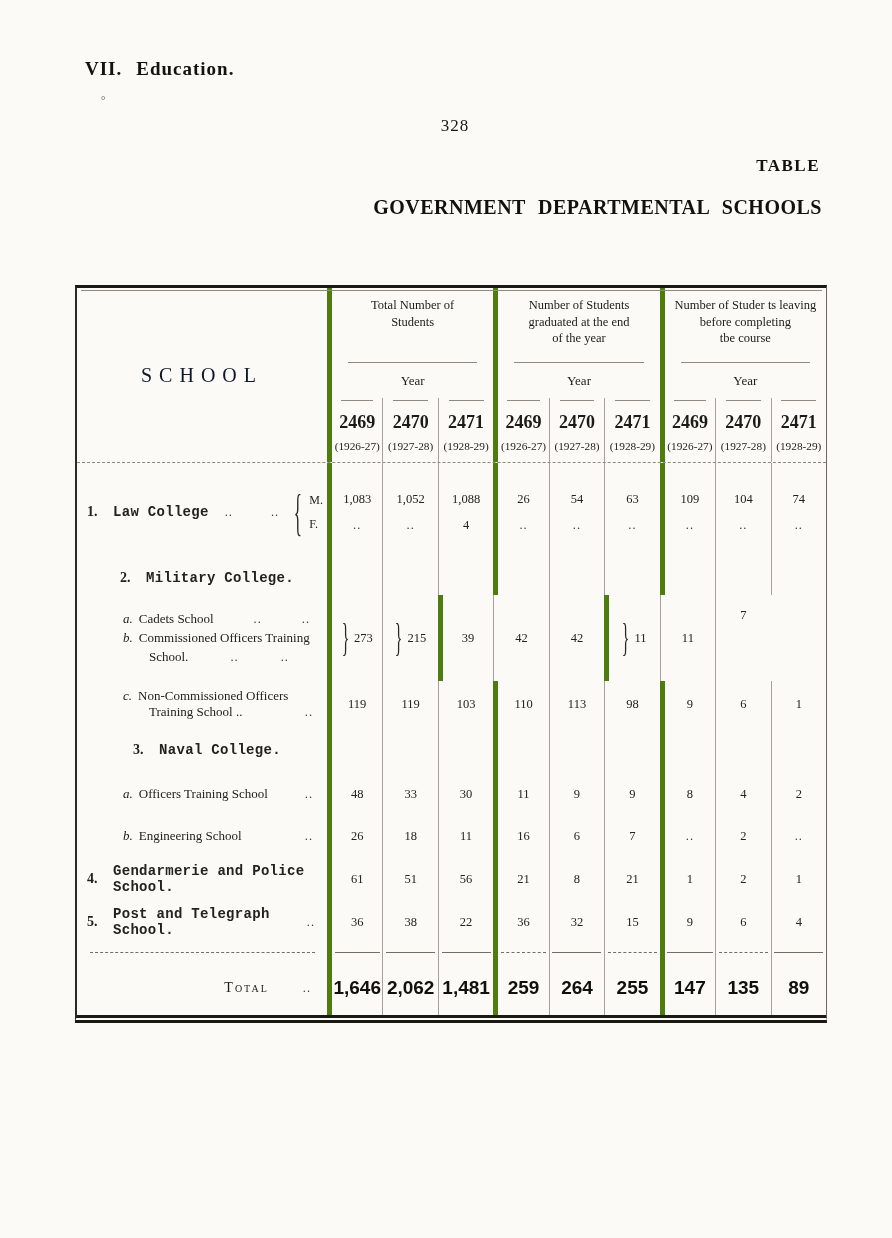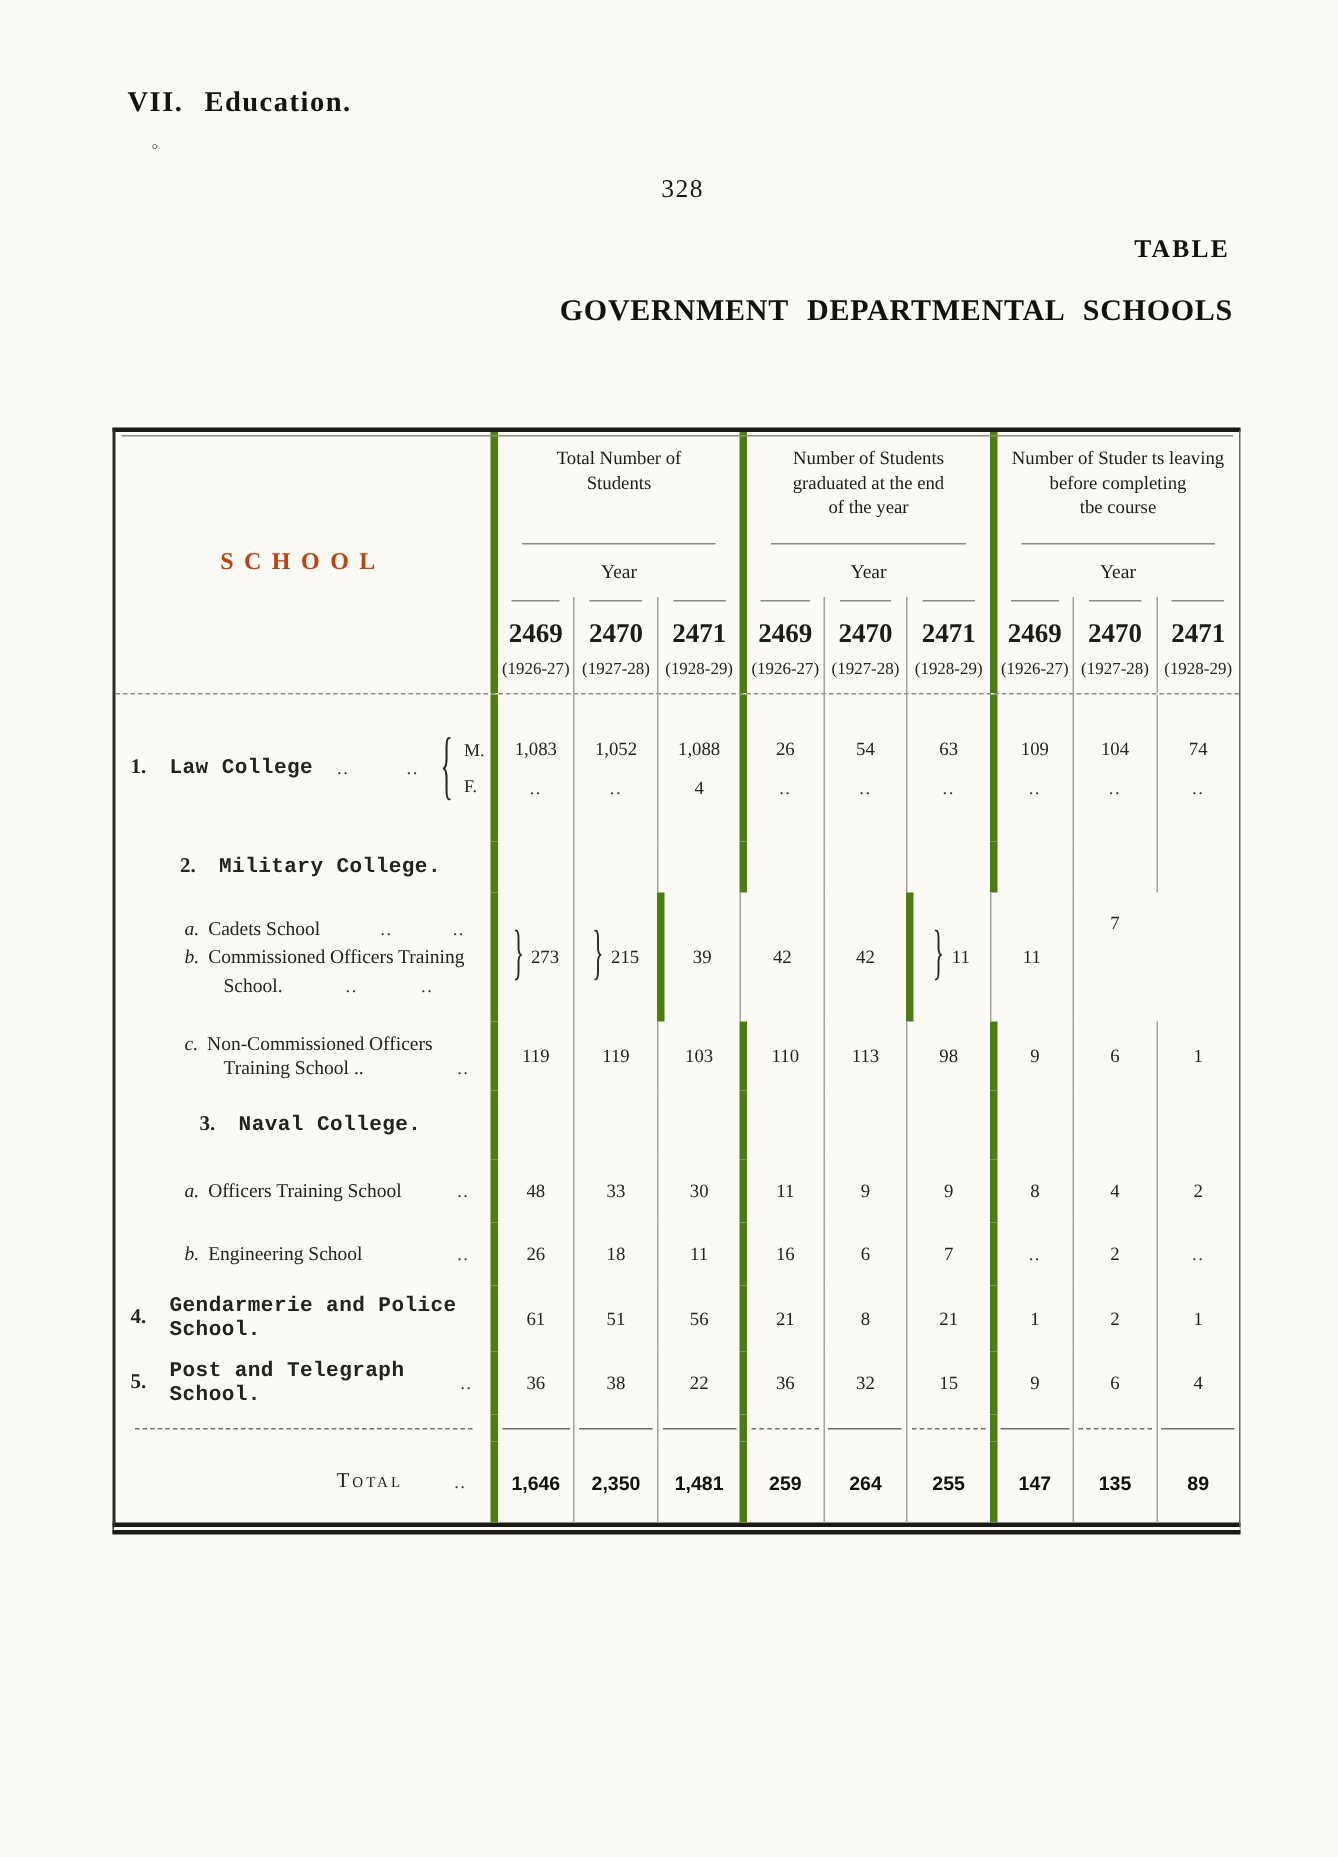--- a/index.html
+++ b/index.html
@@ -50,21 +50,21 @@
   }
   .grid { display:grid; grid-template-columns:250px repeat(9,1fr); }
   .bd { border-left:5px solid #4d7c0f; }
   .bl { border-left:1px solid #a5a196; }
 
   
   .thead { grid-template-rows:72px 38px 64px; border-bottom:1px dashed #8d8a7e; }
   .school-hcell {
     grid-column:1; grid-row:1/4;
     display:flex; align-items:center; justify-content:center;
-    font-size:16px; letter-spacing:7px; color:#c2410c;font-weight:bold;
+    font-size:20px; letter-spacing:7px; color:#0f172a;
   }
   .ghead {
     grid-row:1; text-align:center; padding-top:9px;
     font-size:12.5px; line-height:1.32; white-space:pre-line; color:#1c1b16;
   }
   .g1 { grid-column:2/5; } .g2 { grid-column:5/8; } .g3 { grid-column:8/11; }
   .ycell { grid-row:2; display:flex; flex-direction:column; }
   .prule { height:0; border-top:1px solid #8d8a7e; width:80%; margin:2px auto 0; }
   .prule.short { width:64%; }
   .ylab { flex:1; display:flex; align-items:center; justify-content:center; font-size:13px; color:#1c1b16; }
@@ -122,21 +122,21 @@
   .r-sep > .c { align-items:center; }
   .dashrule { height:0; border-top:1px solid #716e63; width:90%; margin:0 auto; }
   .dashrule.broken { border-top-style:dashed; }
 
   .r-total { height:54px; }
   .total-label {
     font-variant:small-caps; letter-spacing:2px; font-size:14px; color:#1c1b16;
   }
   .total-val {
     font-family:"Liberation Sans","DejaVu Sans",sans-serif;
-    font-weight:bold; font-size:13px; color:#11100c;
+    font-weight:bold; font-size:19px; color:#11100c;
   }
   .ta-right { justify-content:flex-end !important; }
 </style>
 </head>
 <body>
 
 <div class="sec-heading"><span>VII.</span><span class="gap"></span><span>Education.</span></div>
 <div class="mark-under">°</div>
 <div class="page-number">328</div>
 <div class="table-label">TABLE</div>
@@ -560,21 +560,21 @@
 
   <div class="grid trow r-total">
     <div class="c school ta-right">
       <span class="total-label">Total</span>
       <span class="dots" style="margin-left:34px;margin-right:16px">..</span>
     </div>
     <div class="c bd">
         <span class="total-val">1,646</span>
       </div>
     <div class="c bl">
-        <span class="total-val">2,350</span>
+        <span class="total-val">2,062</span>
       </div>
     <div class="c bl">
         <span class="total-val">1,481</span>
       </div>
     <div class="c bd">
         <span class="total-val">259</span>
       </div>
     <div class="c bl">
         <span class="total-val">264</span>
       </div>

